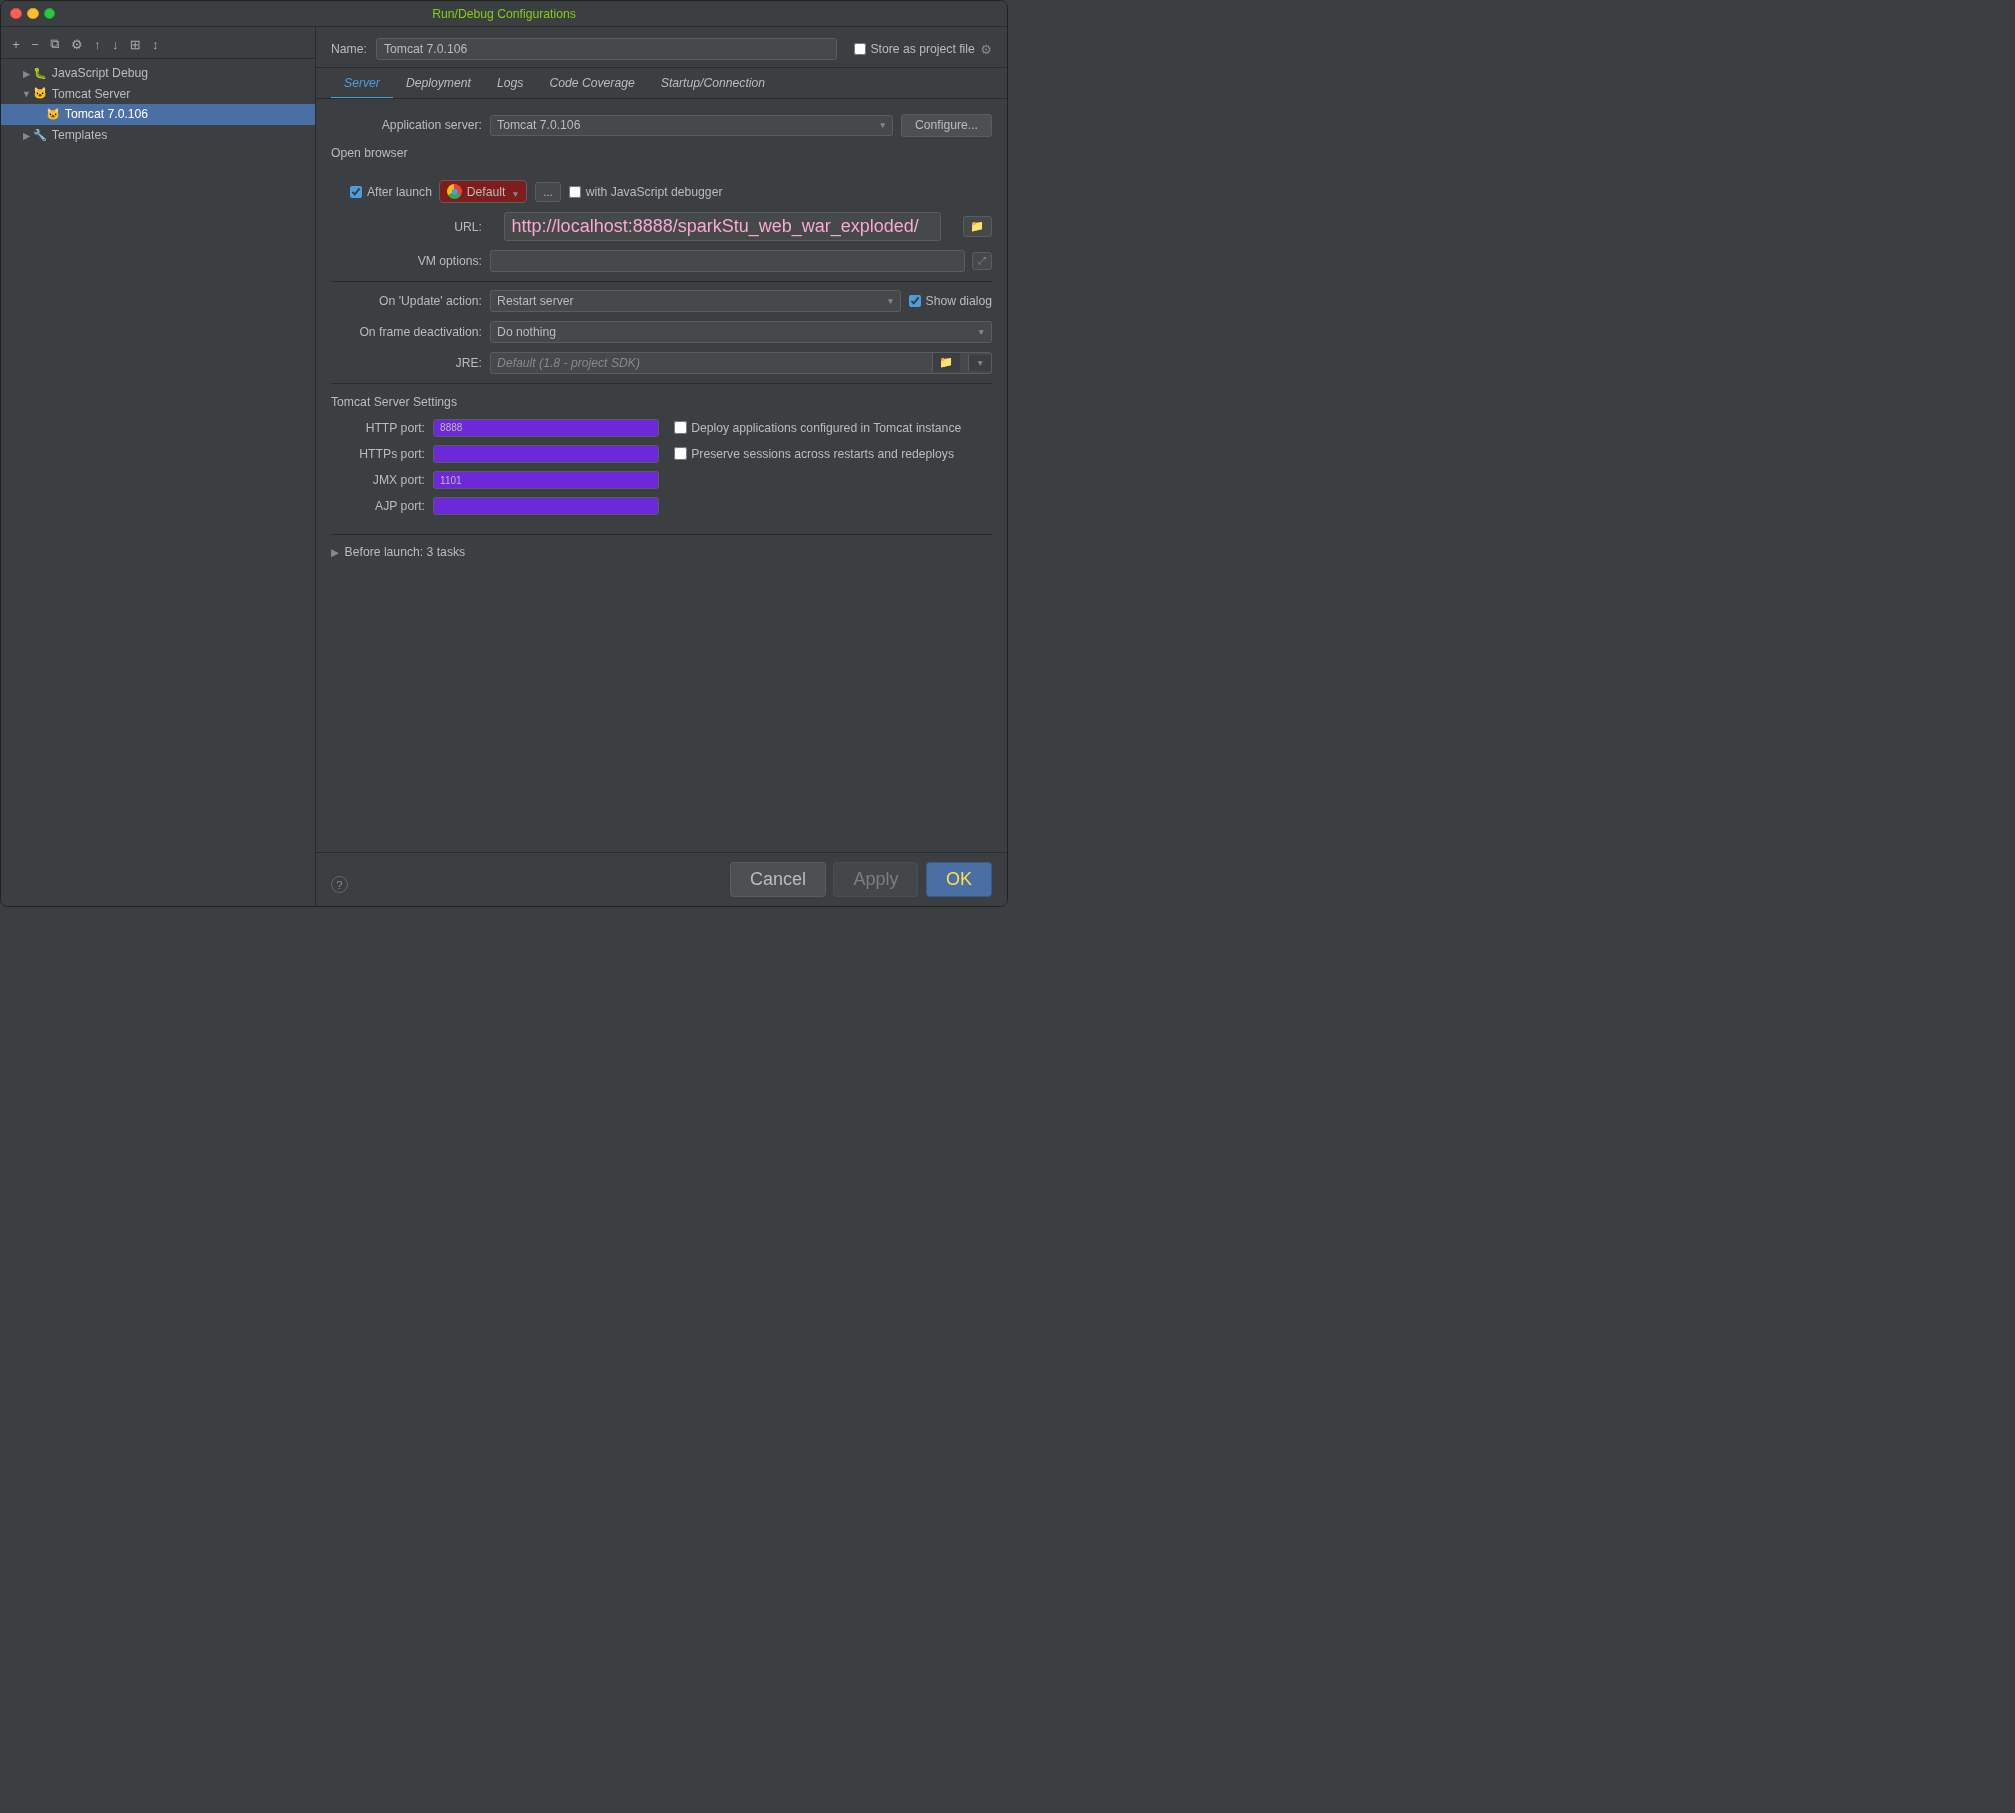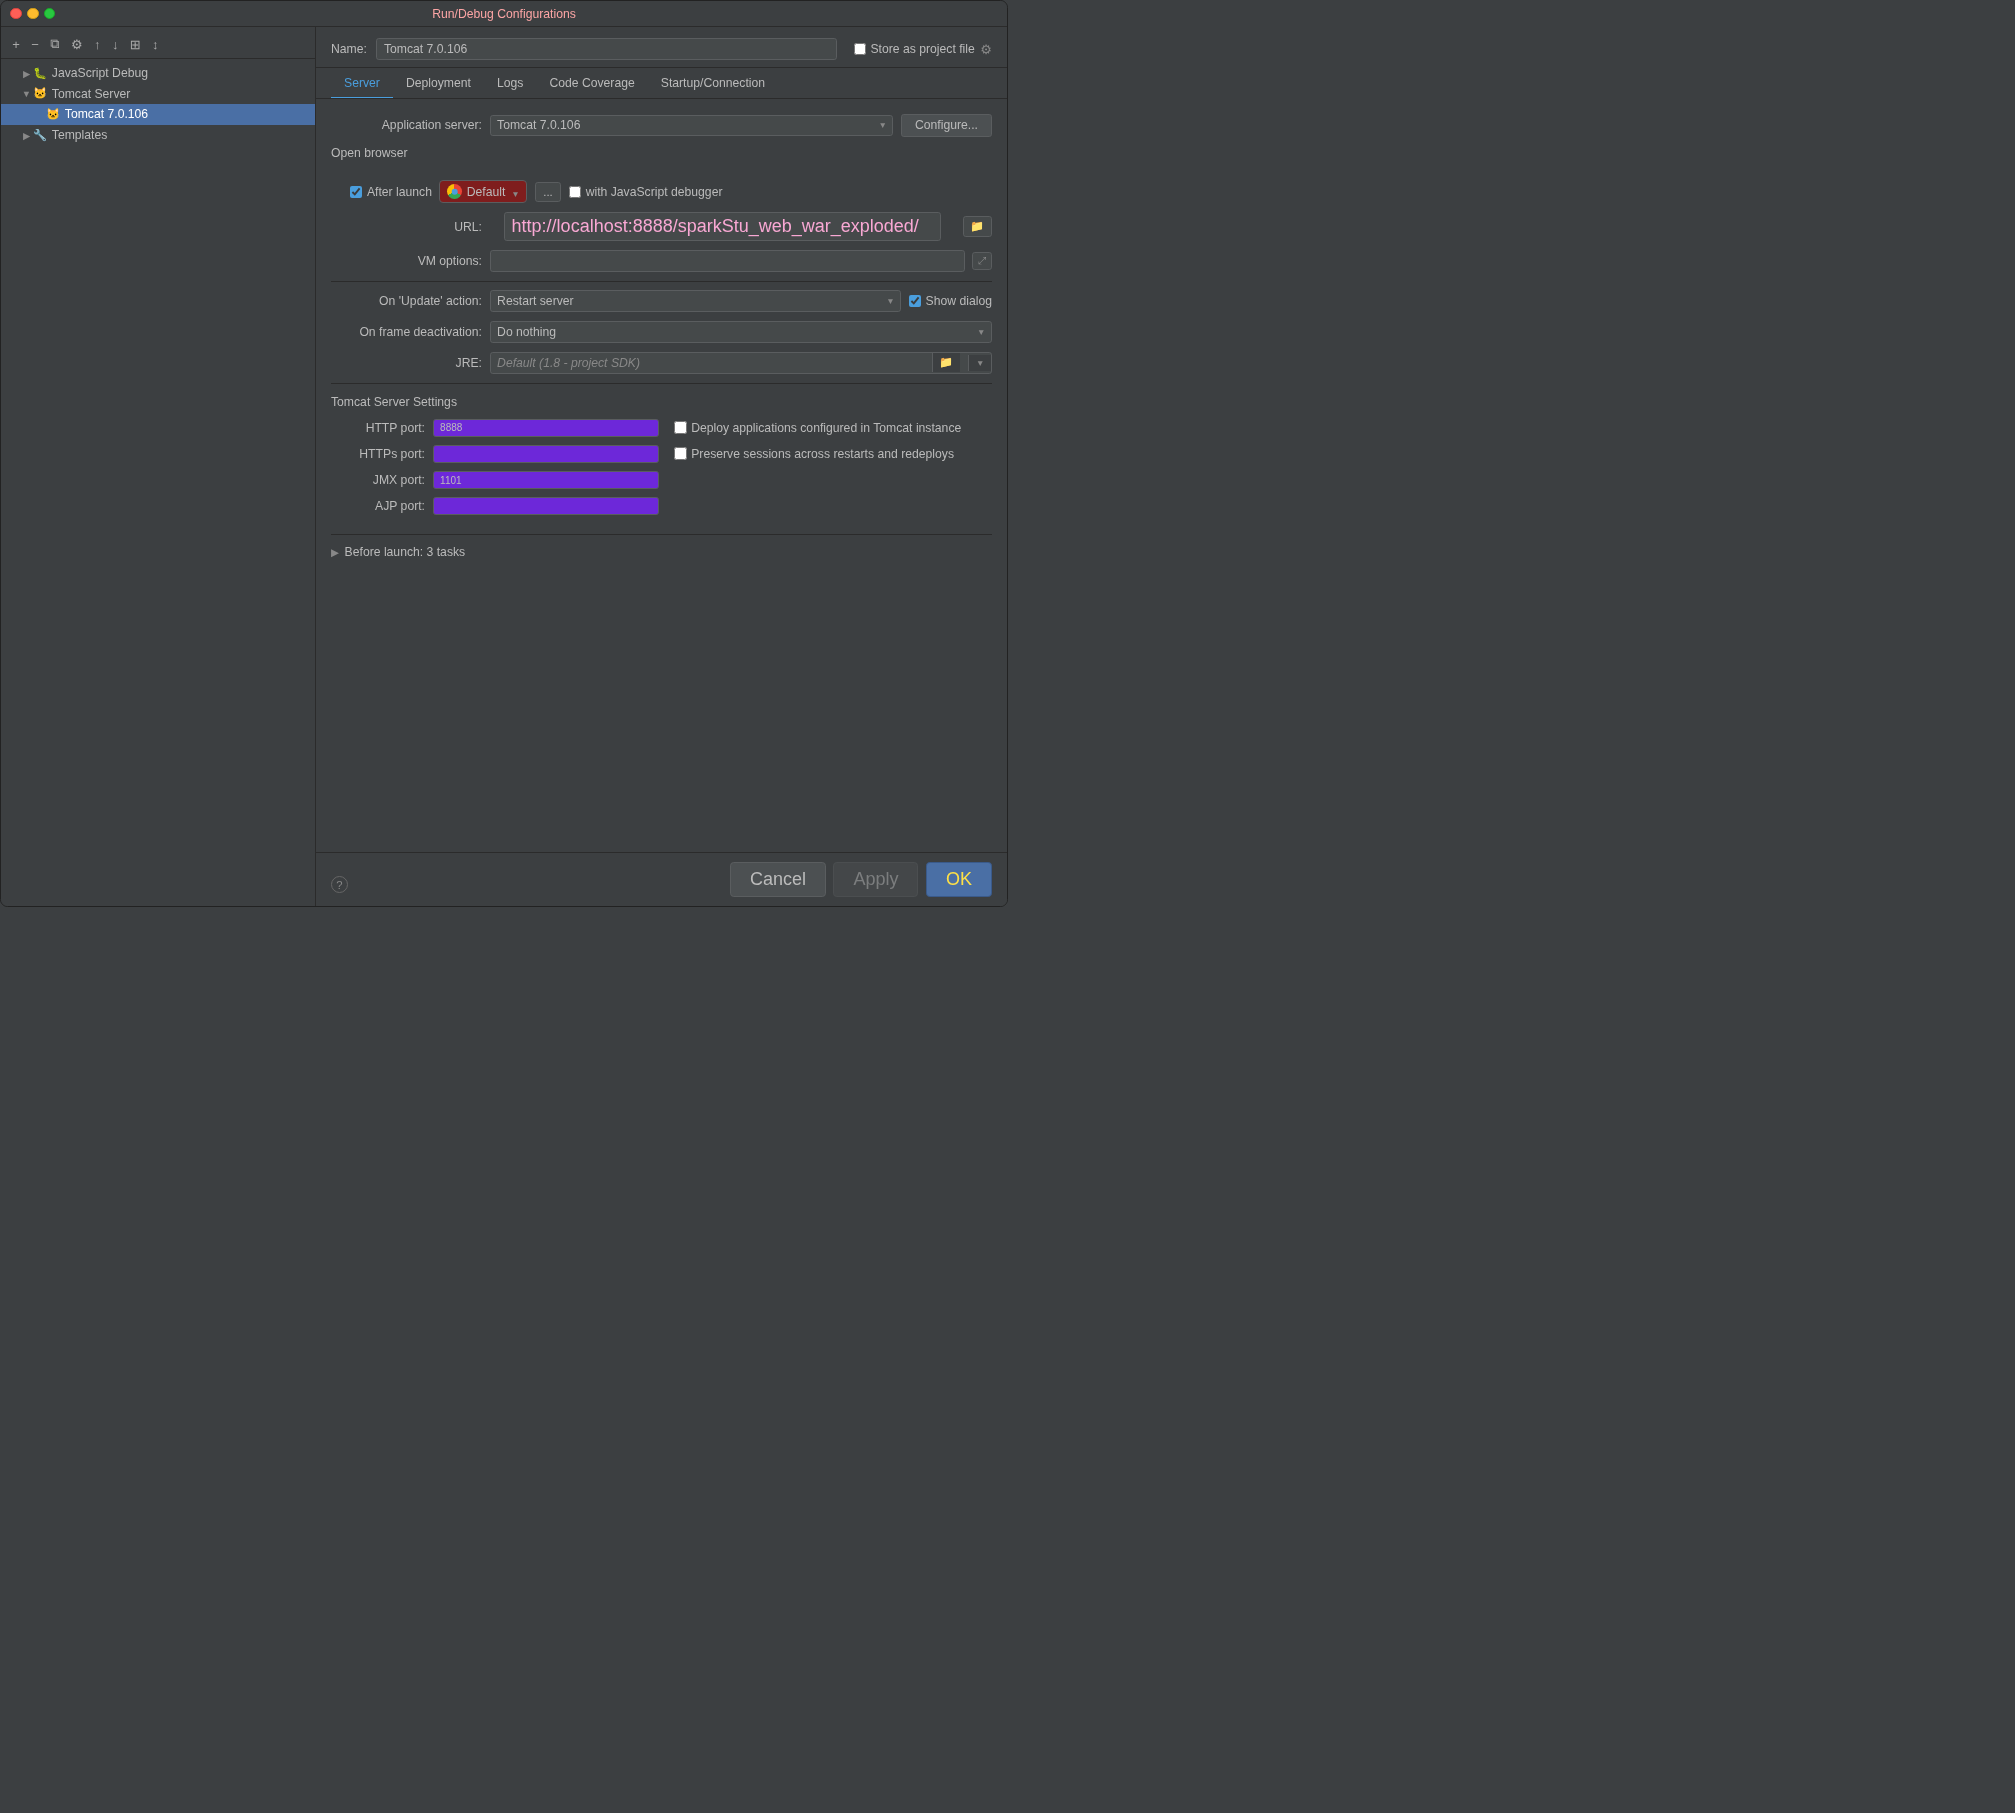--- a/index.html
+++ b/index.html
@@ -37,21 +37,21 @@
     }
     .traffic-light {
       width: 11.3px; height: 11.3px; border-radius: 50%;
       cursor: pointer;
     }
     .tl-close { background: #ff5f57; border: 0.9px solid #e0443e; }
     .tl-min { background: #febc2e; border: 0.9px solid #d4a017; }
     .tl-max { background: #28c840; border: 0.9px solid #1aab29; }
     .title-text {
       font-size: 12.2px;
-      color: #fca5a5;
+      color: #84cc16;
     }
     .main-content {
       display: flex;
       flex: 1;
       overflow: hidden;
     }
     
     .sidebar {
       width: 315px;
       background: #3c3f41;
@@ -172,20 +172,21 @@
       flex-shrink: 0;
       background: #3c3f41;
     }
     .tab {
       padding: 7.5px 13px;
       font-size: 12.2px;
       color: #bbb;
       cursor: pointer;
       border-bottom: 1.9px solid transparent;
       margin-bottom: -0.9px;
+      font-style: italic;
     }
     .tab.active {
       color: #4a9edd;
       border-bottom: 1.9px solid #4a9edd;
     }
     
     .content-area {
       flex: 1;
       overflow-y: auto;
       padding: 15px;

